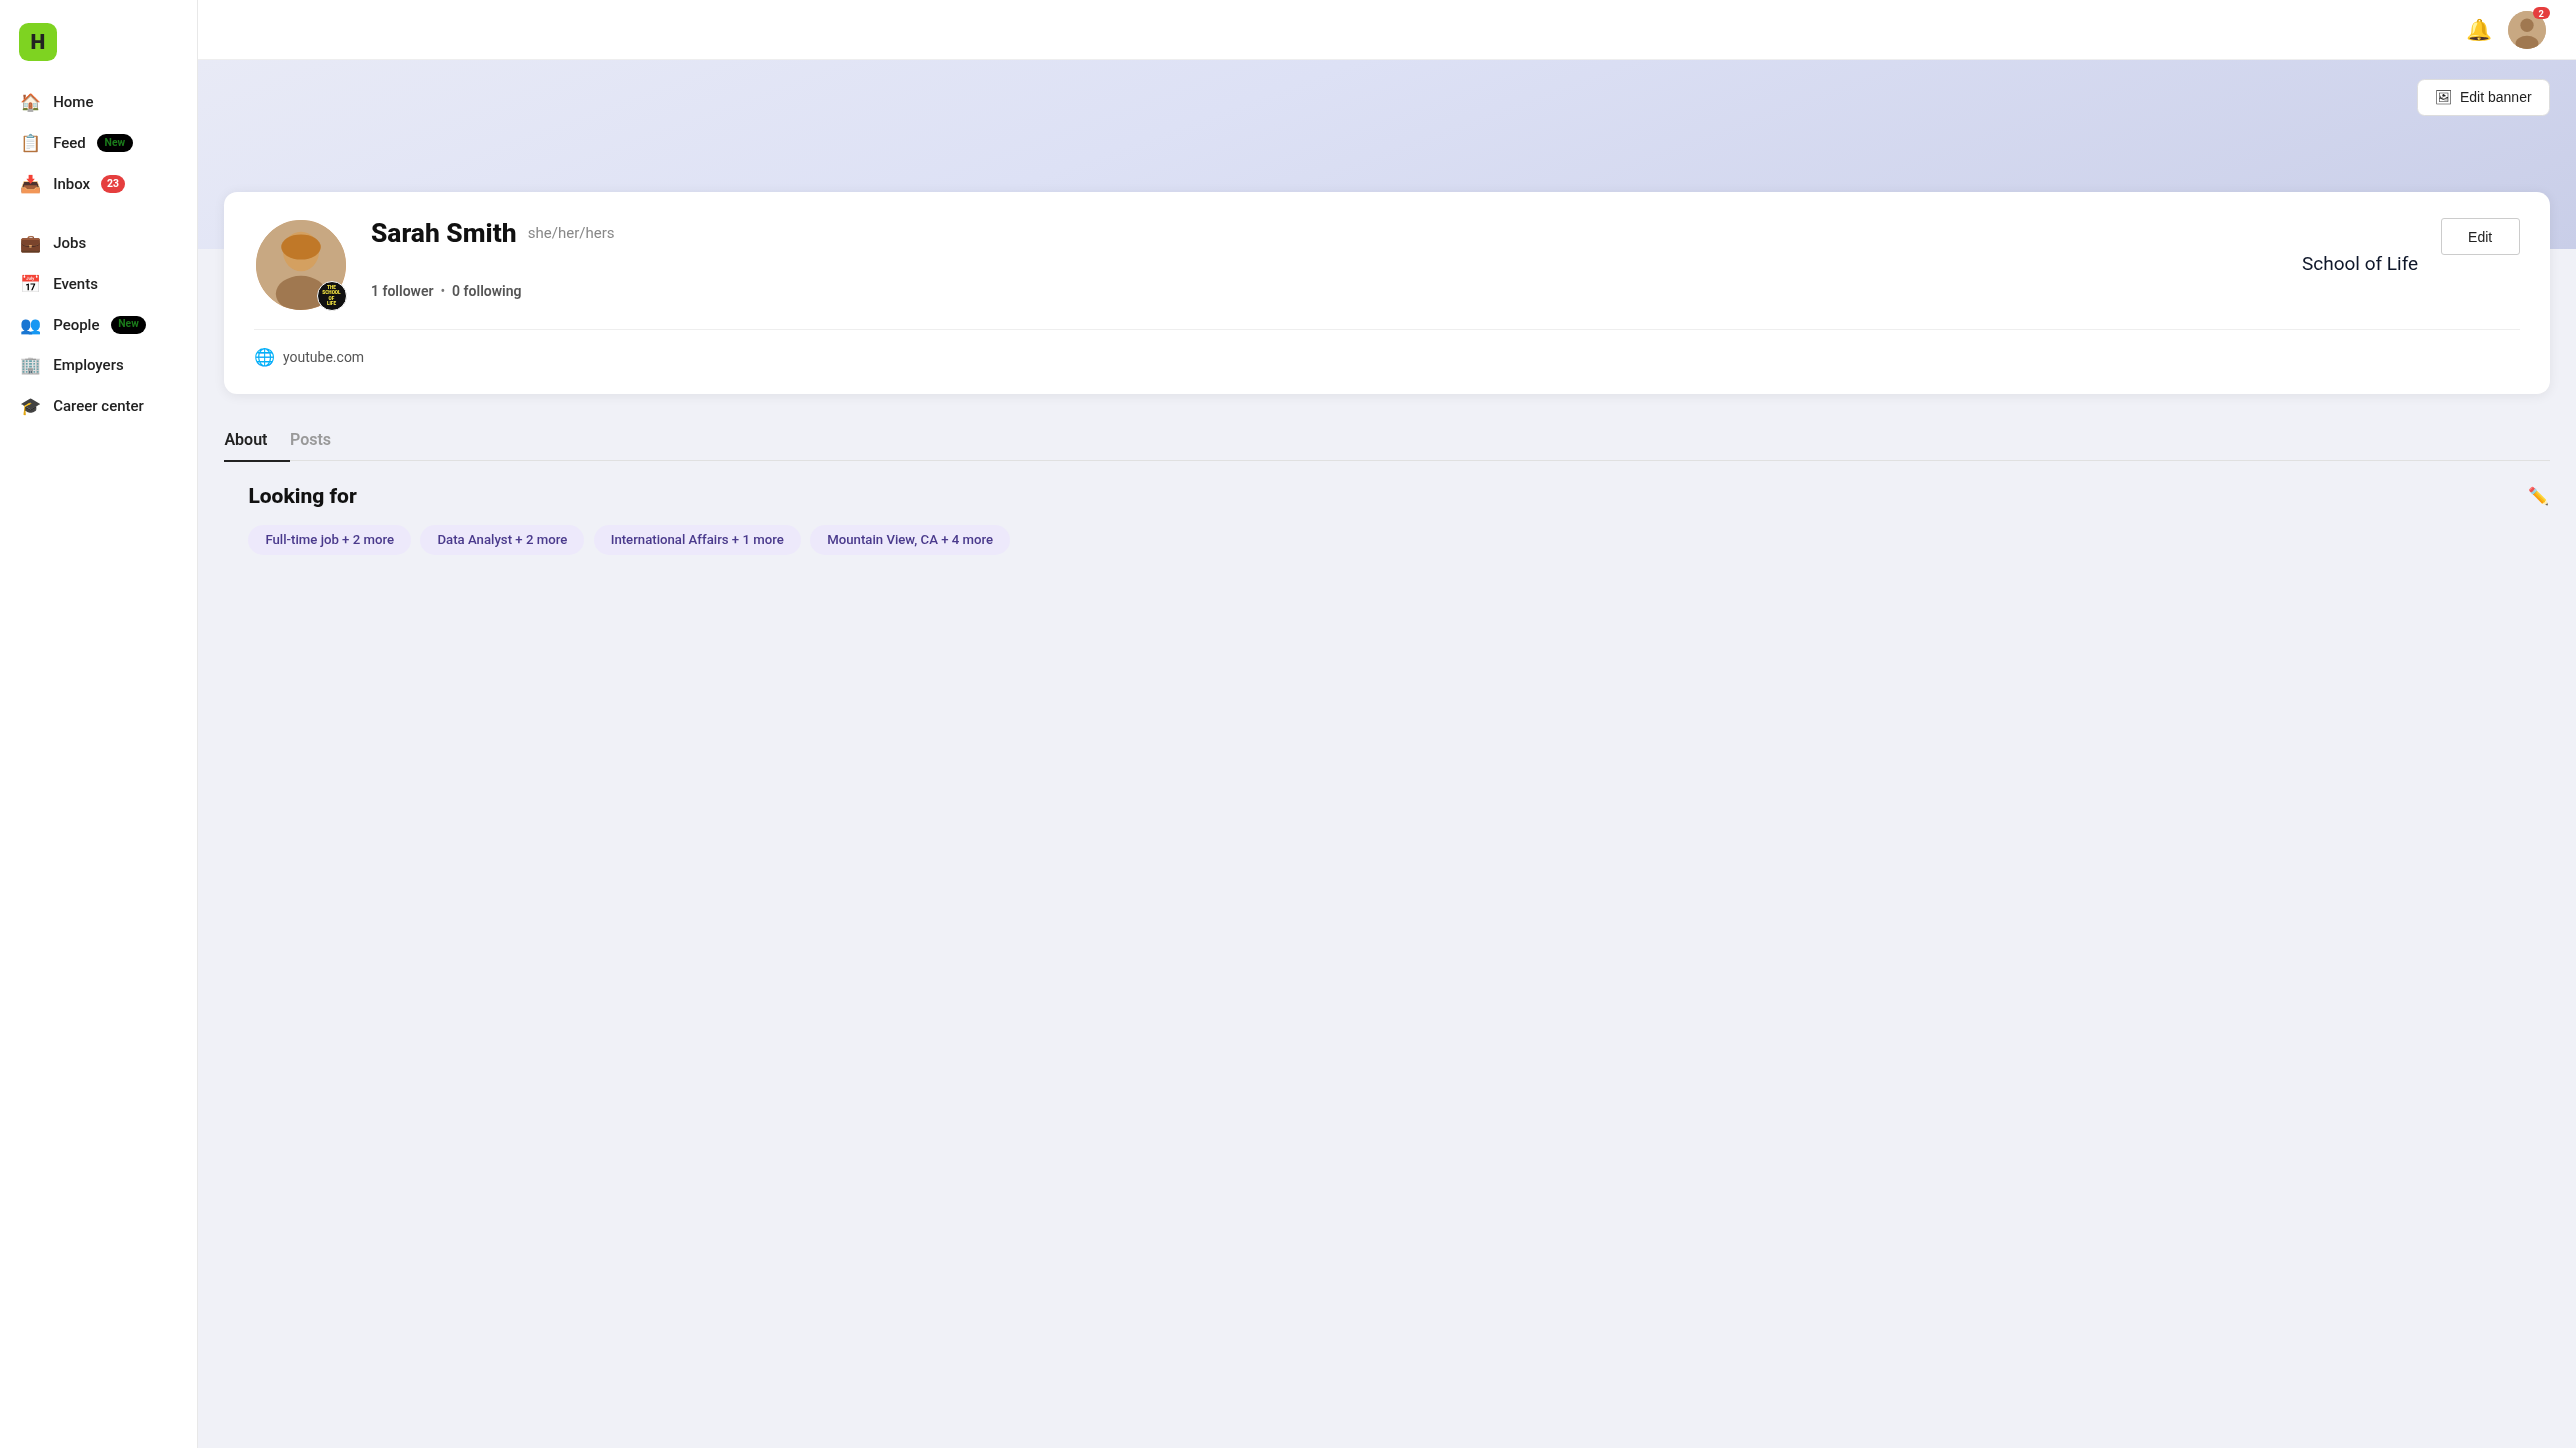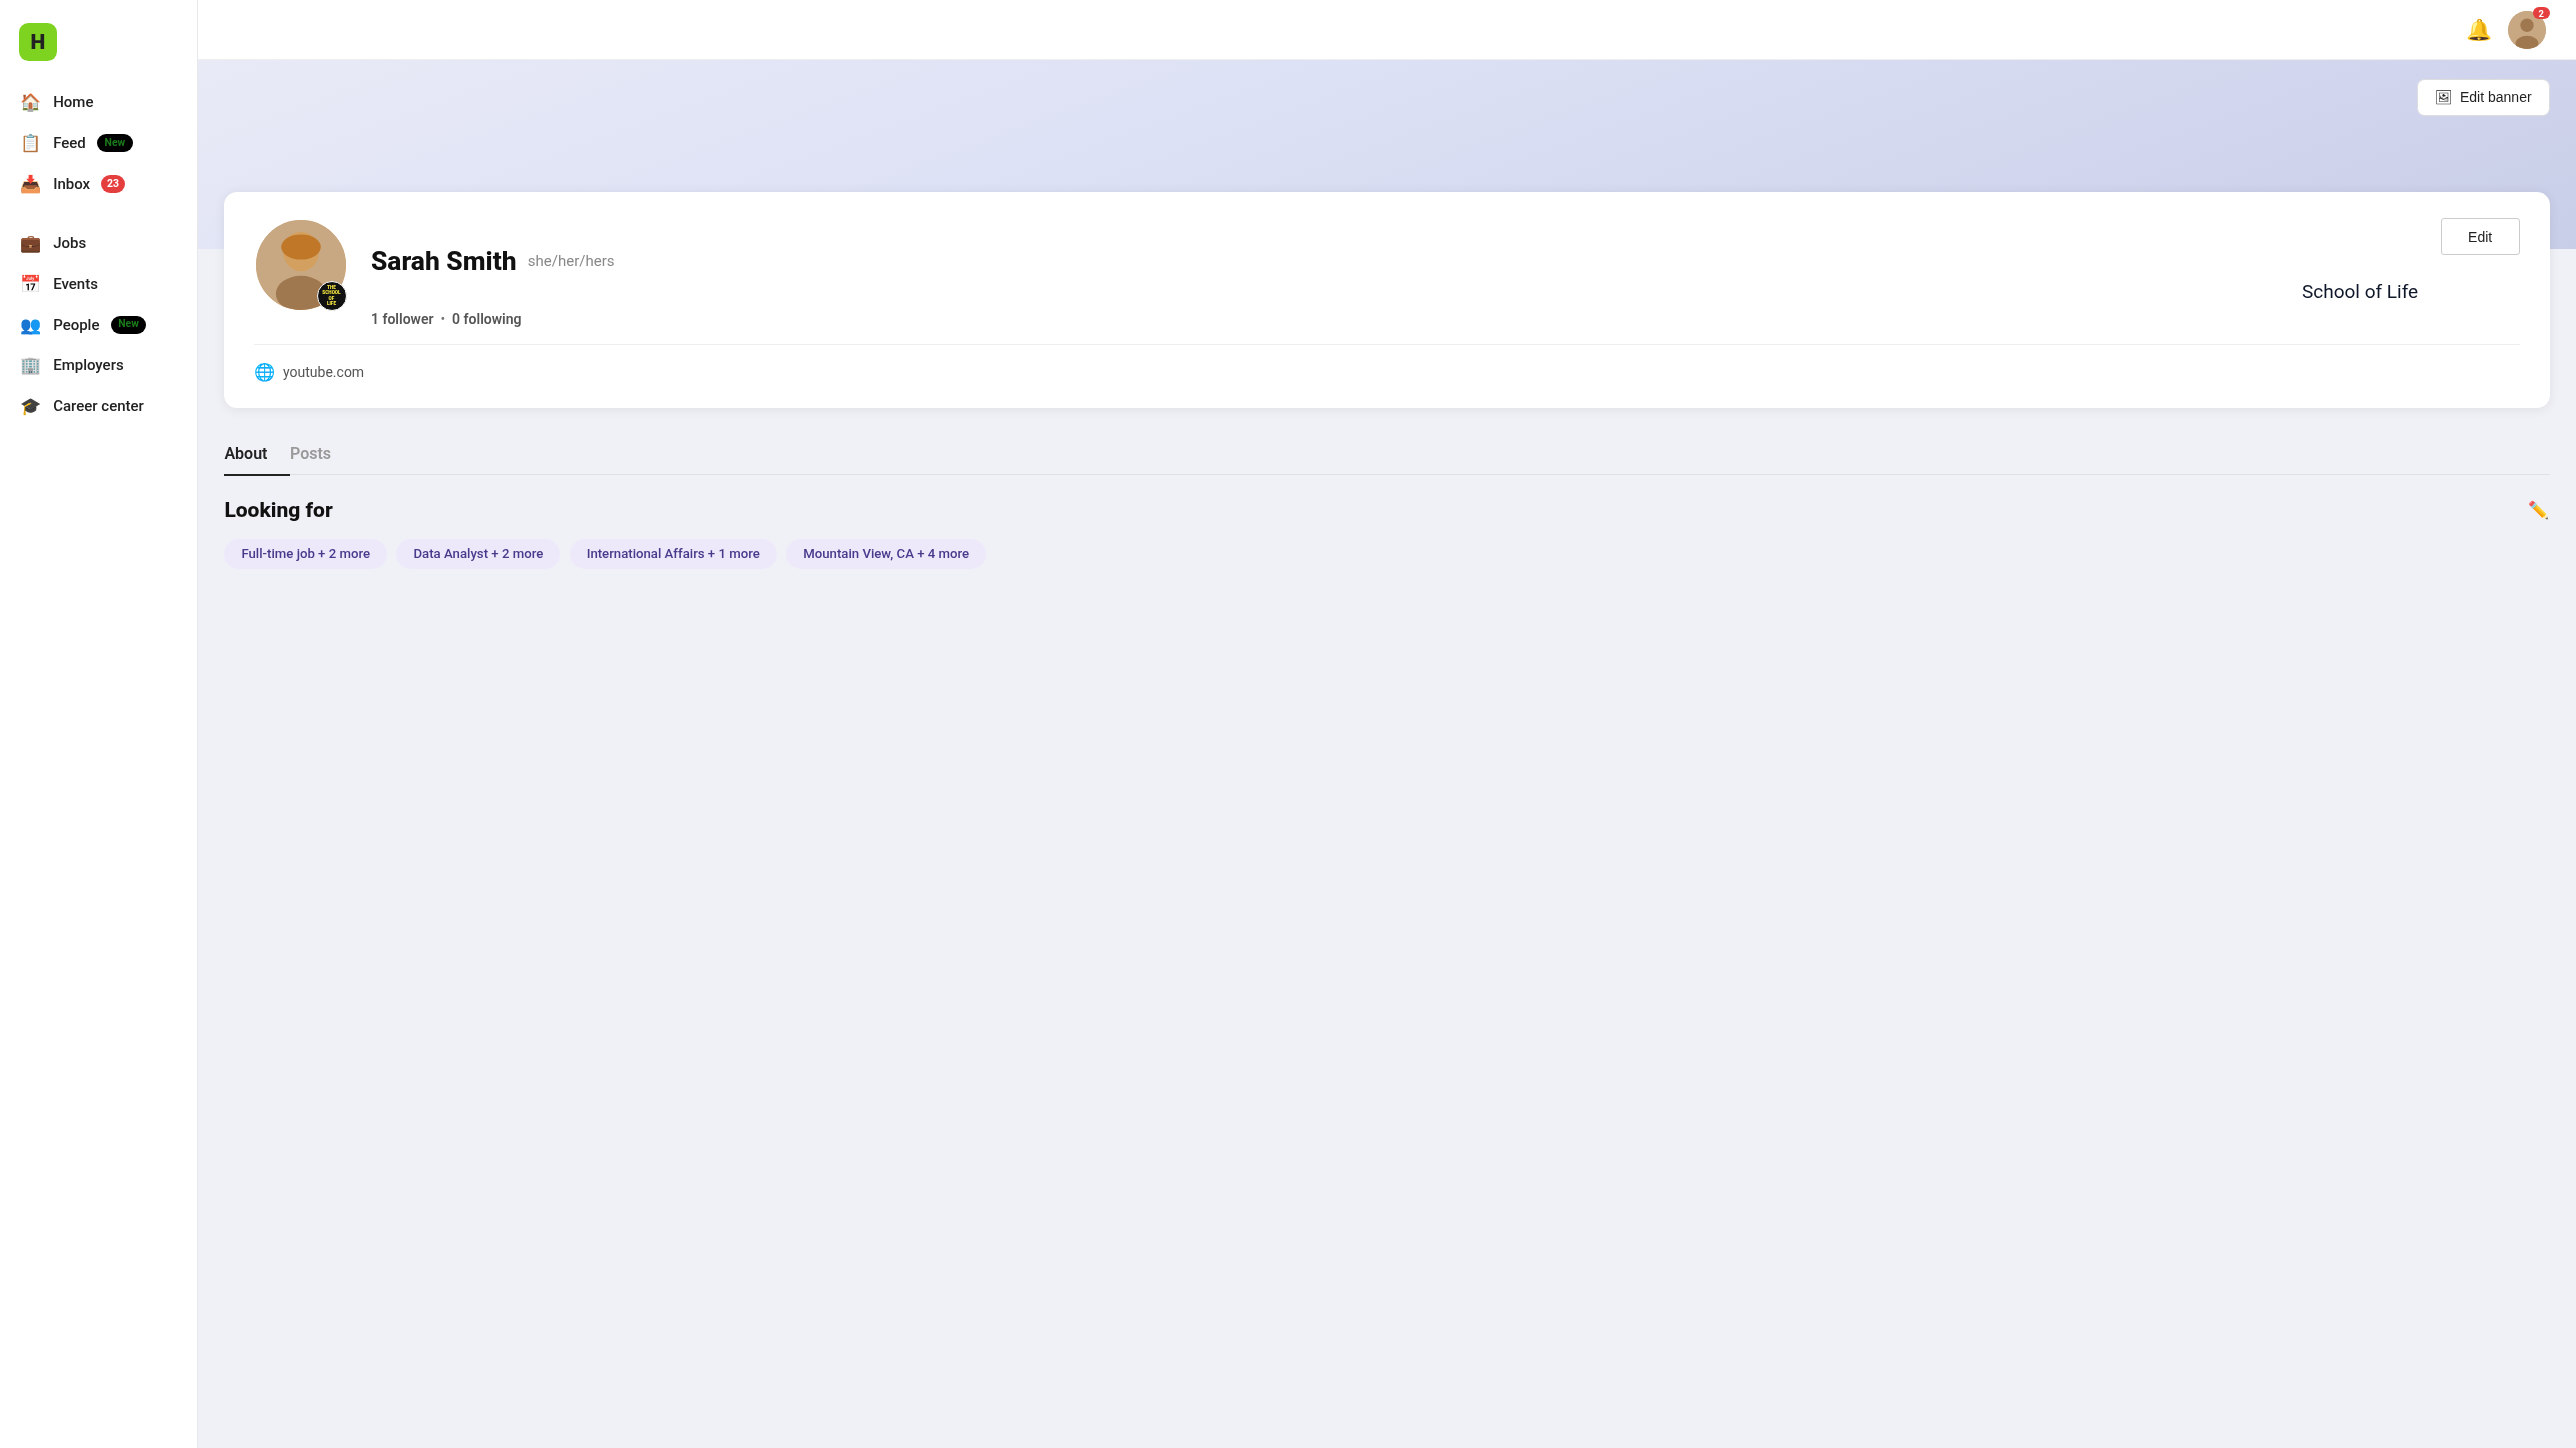--- a/index.html
+++ b/index.html
@@ -190,21 +190,21 @@
       border: 1.9px solid #fff;
       display: flex;
       align-items: center;
       justify-content: center;
       font-size: 7.5px;
       font-weight: 900;
       color: #f5e642;
       text-align: center;
       line-height: 1.1;
     }
-    .profile-info { flex: 1; margin-top: 28px; }
+    .profile-info { flex: 1; }
     .profile-name-row {
       display: flex;
       align-items: center;
       gap: 11.3px;
       flex-wrap: wrap;
     }
     .profile-name {
       font-size: 26.4px;
       font-weight: 800;
       color: #111;
@@ -265,20 +265,21 @@
       color: #999;
       border-bottom: 2.4px solid transparent;
       margin-bottom: -1.9px;
       transition: color 0.15s;
     }
     .tab-item.active { color: #222; border-bottom-color: #222; }
 
     
     .about-section {
       padding: 22.6px 26.4px;
+      margin-left: 24px;
     }
     .section-header {
       display: flex;
       align-items: center;
       justify-content: space-between;
       margin-bottom: 17px;
     }
     .section-title {
       font-size: 21px;
       font-weight: 800;

